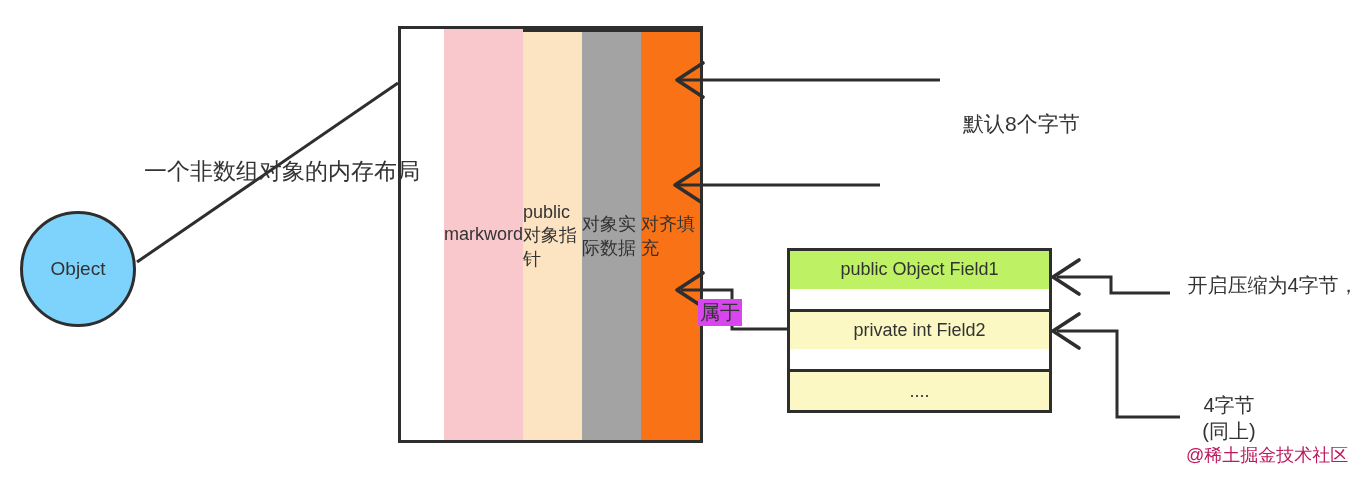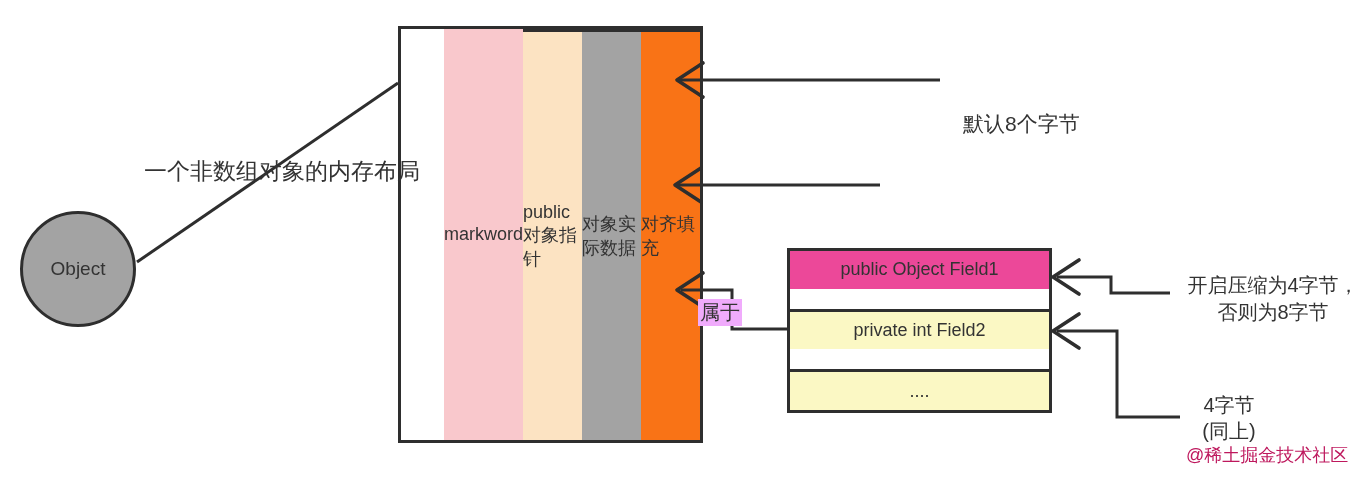--- a/index.html
+++ b/index.html
@@ -74,21 +74,21 @@
   }
   .label-diagonal {
     position: absolute;
     left: 144px; top: 156px; width: 252px;
     text-align: center; font-size: 23px; white-space: nowrap;
   }
   .label-belongs {
     position: absolute;
     left: 698px; top: 299px;
     font-size: 20px; white-space: nowrap;
-    background: #f0abfc; padding: 0 2px;
+    background: #d946ef; padding: 0 2px;
   }
   .note-field1 {
     position: absolute;
     left: 1178px; top: 272px; width: 190px;
     text-align: center; font-size: 20px; line-height: 27px;
   }
   .note-field2 {
     position: absolute;
     left: 1189px; top: 392px; width: 80px;
     text-align: center; font-size: 20px; line-height: 26px;
@@ -97,41 +97,41 @@
     position: absolute;
     left: 1186px; top: 443px;
     font-size: 18px; color: #be185d; white-space: nowrap;
   }
 </style>
 </head>
 <body>
 
 <div class="canvas">
 
-  <div class="object-circle" style="background: #a3a3a3;">
+  <div class="object-circle" style="background: #7dd3fc;">
     <span>Object</span>
   </div>
 
   <div class="memory-box">
     <div class="mem-sec" style="background: rgb(249, 200, 204);">
       <span>markword</span>
     </div>
     <div class="mem-sec" style="background: rgb(252, 227, 194);">
       <span>public 对象指针</span>
     </div>
     <div class="mem-sec" style="background: #a3a3a3;">
       <span>对象实际数据</span>
     </div>
     <div class="mem-sec" style="background: #f97316;">
       <span>对齐填充</span>
     </div>
   </div>
 
   <div class="field-box">
-    <div class="field-row" style="background: #ec4899;">
+    <div class="field-row" style="background: #bef264;">
       <span>public Object Field1</span>
     </div>
     <div class="field-row" style="background: rgb(251, 248, 196);">
       <span>private int Field2</span>
     </div>
     <div class="field-row" style="background: rgb(251, 248, 196);">
       <span>....</span>
     </div>
   </div>
 
@@ -157,21 +157,20 @@
 
   <div class="label-diagonal">一个非数组对象的内存布局</div>
 
   <div class="note" style="left:963px; top:66px;">默认8个字节</div>
 
 
   <div class="label-belongs">属于</div>
 
   <div class="note-field1">
     <div>开启压缩为4字节，</div>
-    <div>否则为8字节</div>
   </div>
 
   <div class="note-field2">
     <div>4字节</div>
     <div>(同上)</div>
   </div>
 
   <div class="watermark">@稀土掘金技术社区</div>
 
 </div>

